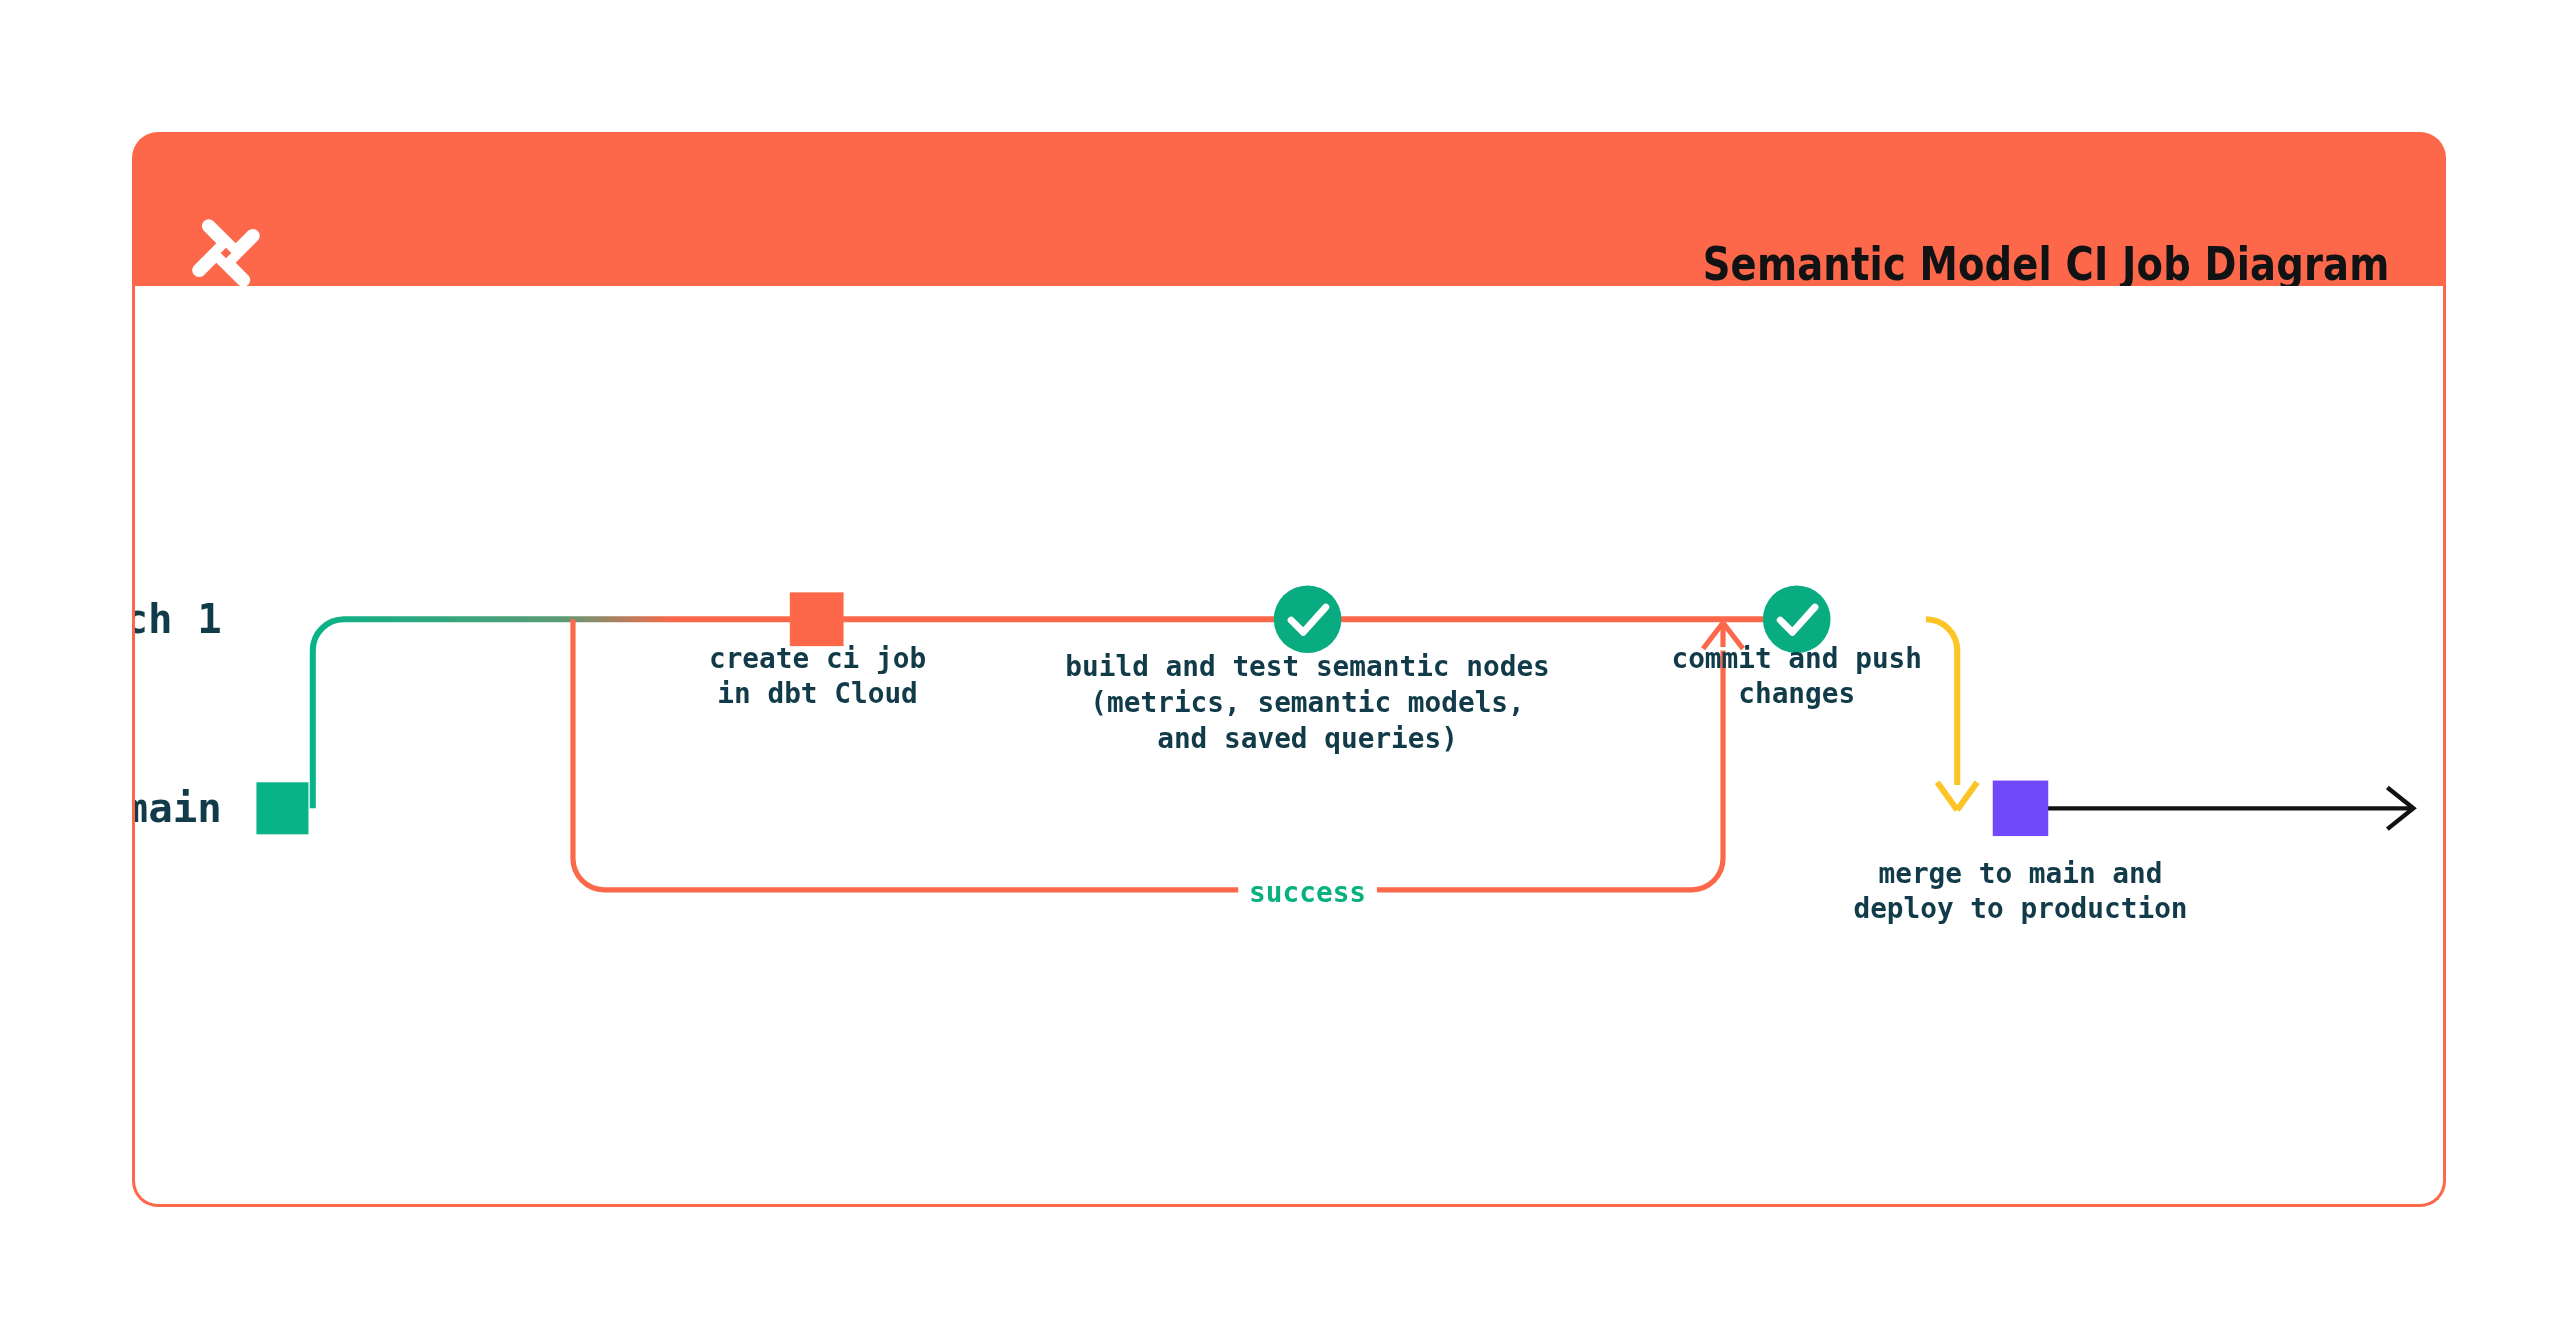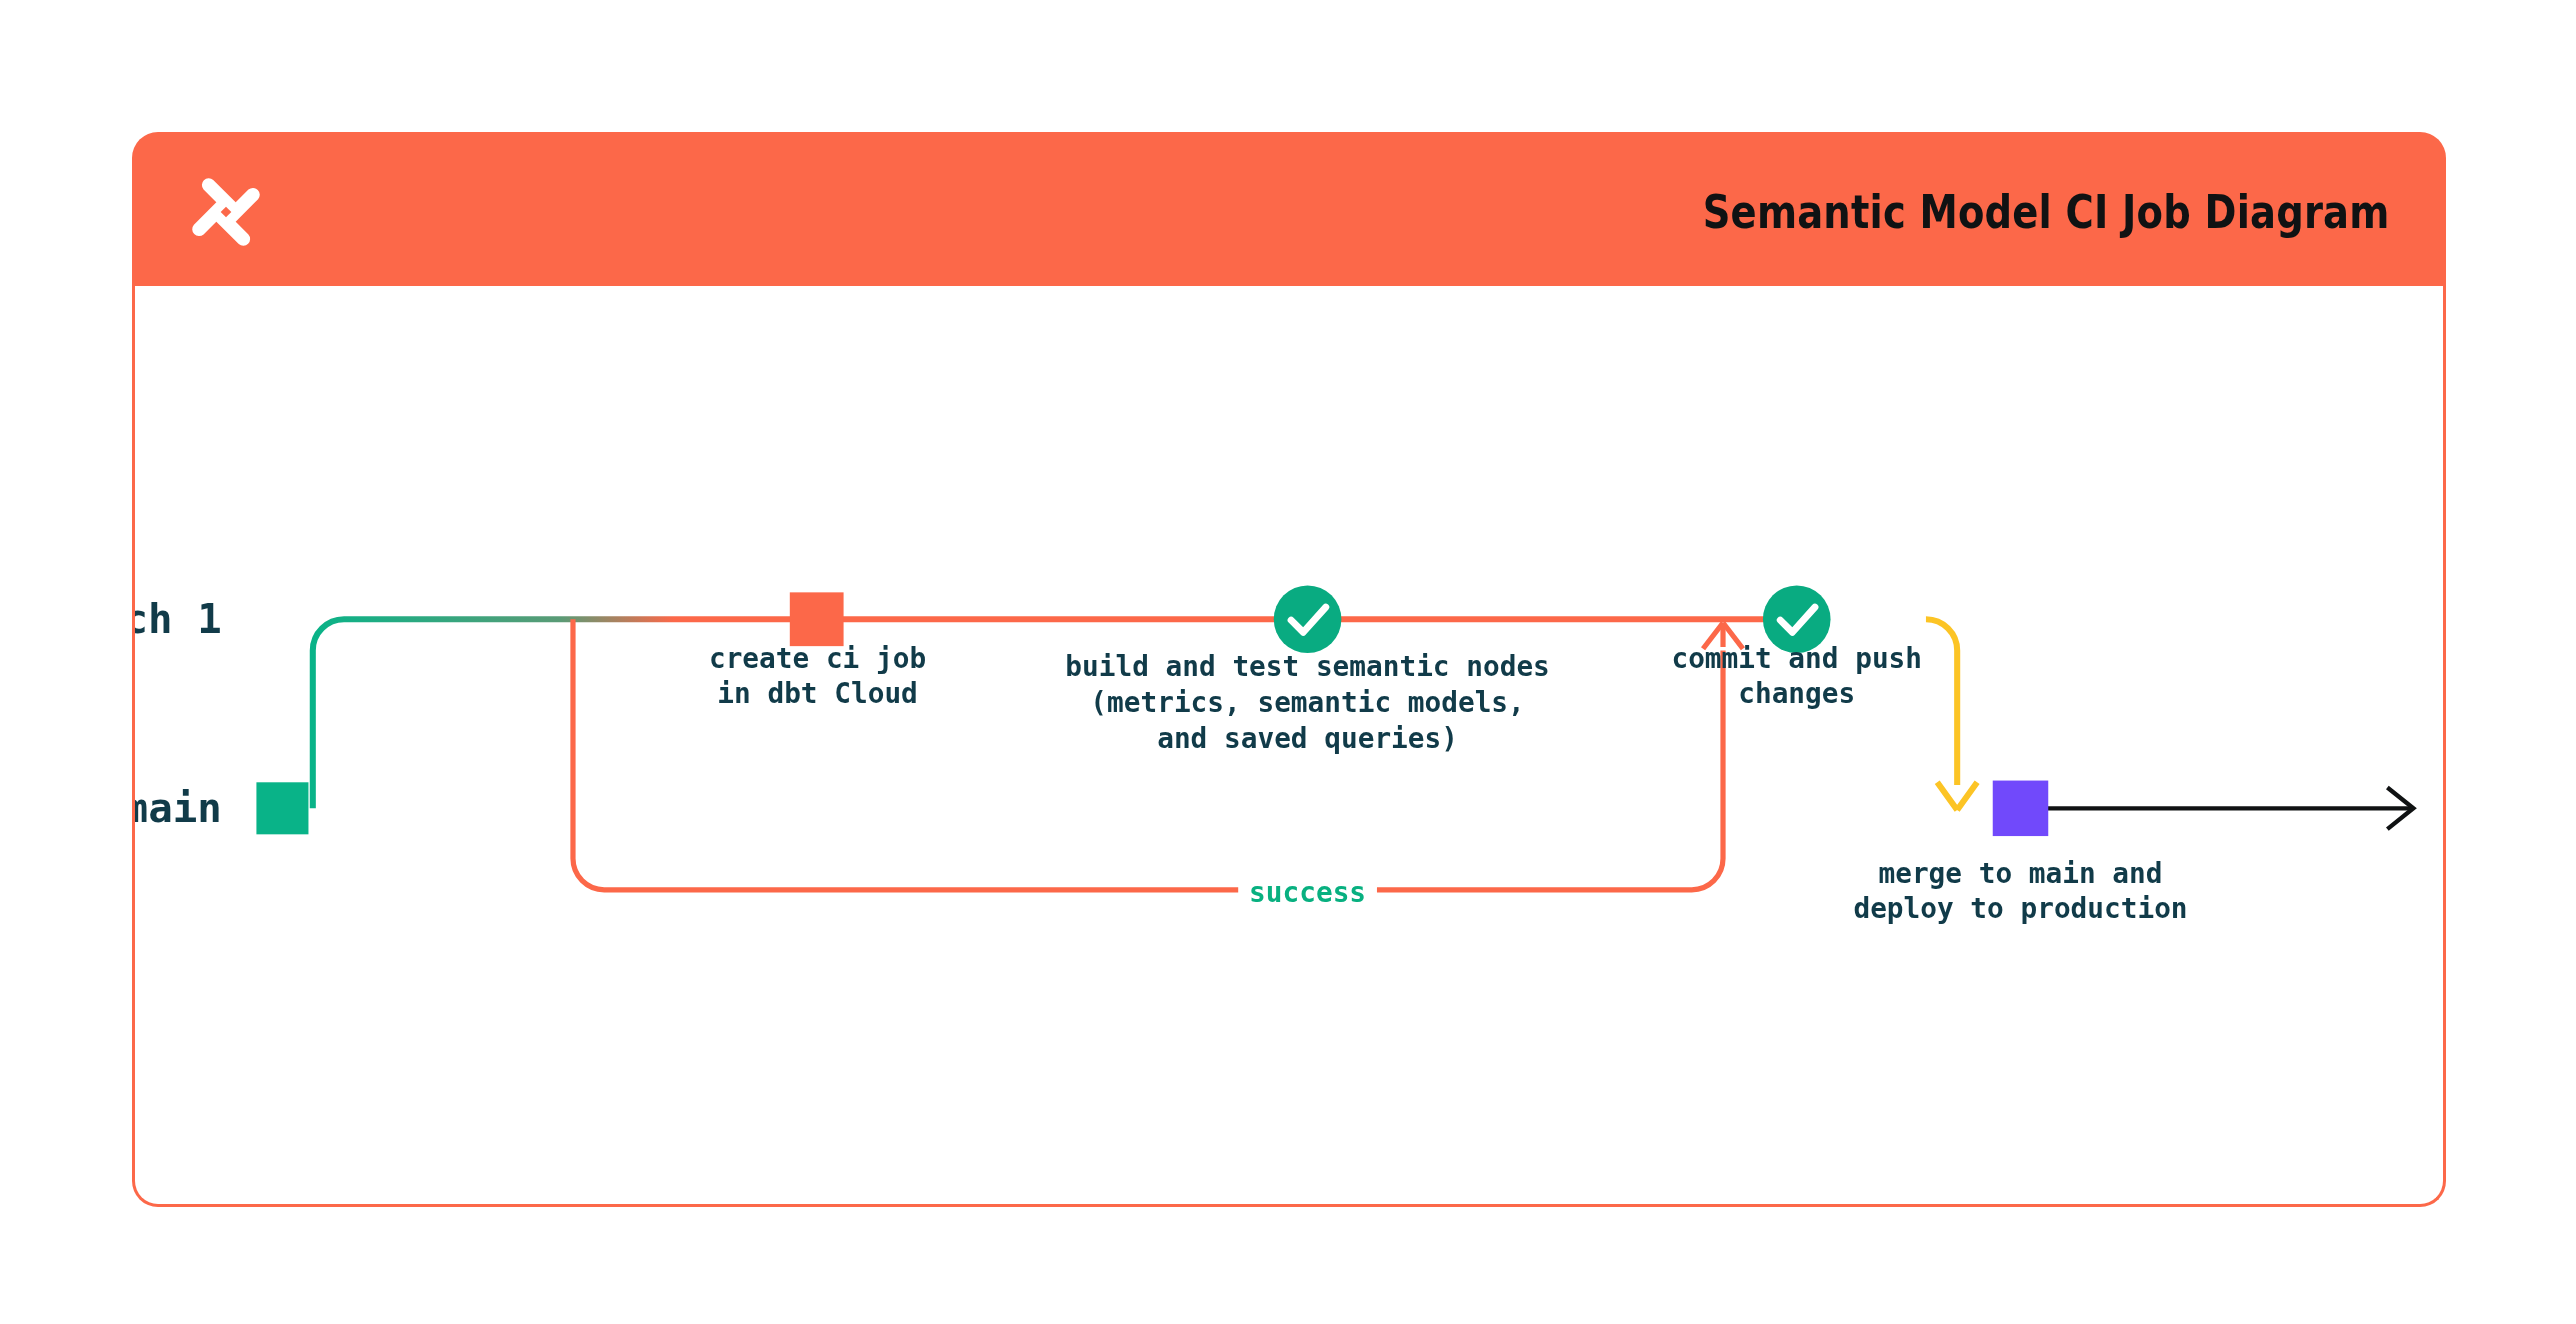--- a/index.html
+++ b/index.html
@@ -35,21 +35,21 @@
   .card-header {
     position: absolute;
     left: 0;
     top: 0;
     width: 100%;
     height: 159px;
     background: #fc6849;
     border-radius: 26px 26px 0 0;
     box-sizing: border-box;
     display: flex;
-    align-items: center;
+    align-items: flex-end;
     justify-content: space-between;
     padding: 0 56px 0 35px;
   }
 
   .logo {
     width: 76px;
     height: 76px;
     display: block;
     margin-left: 21px;
   }

